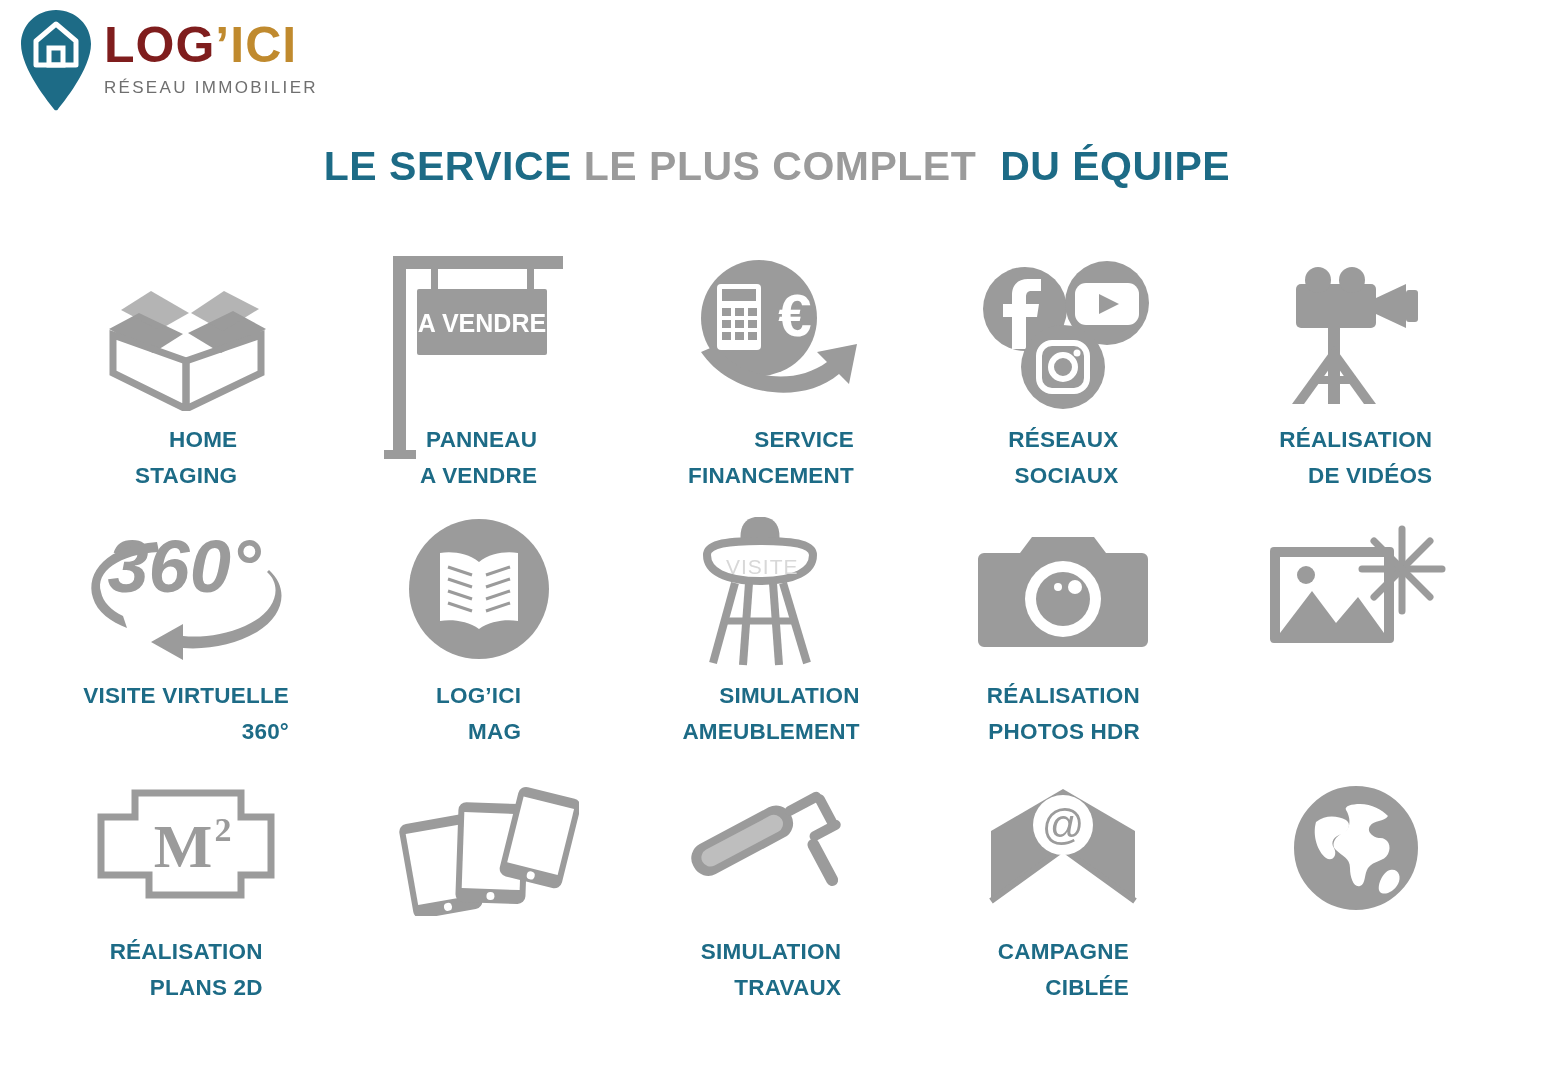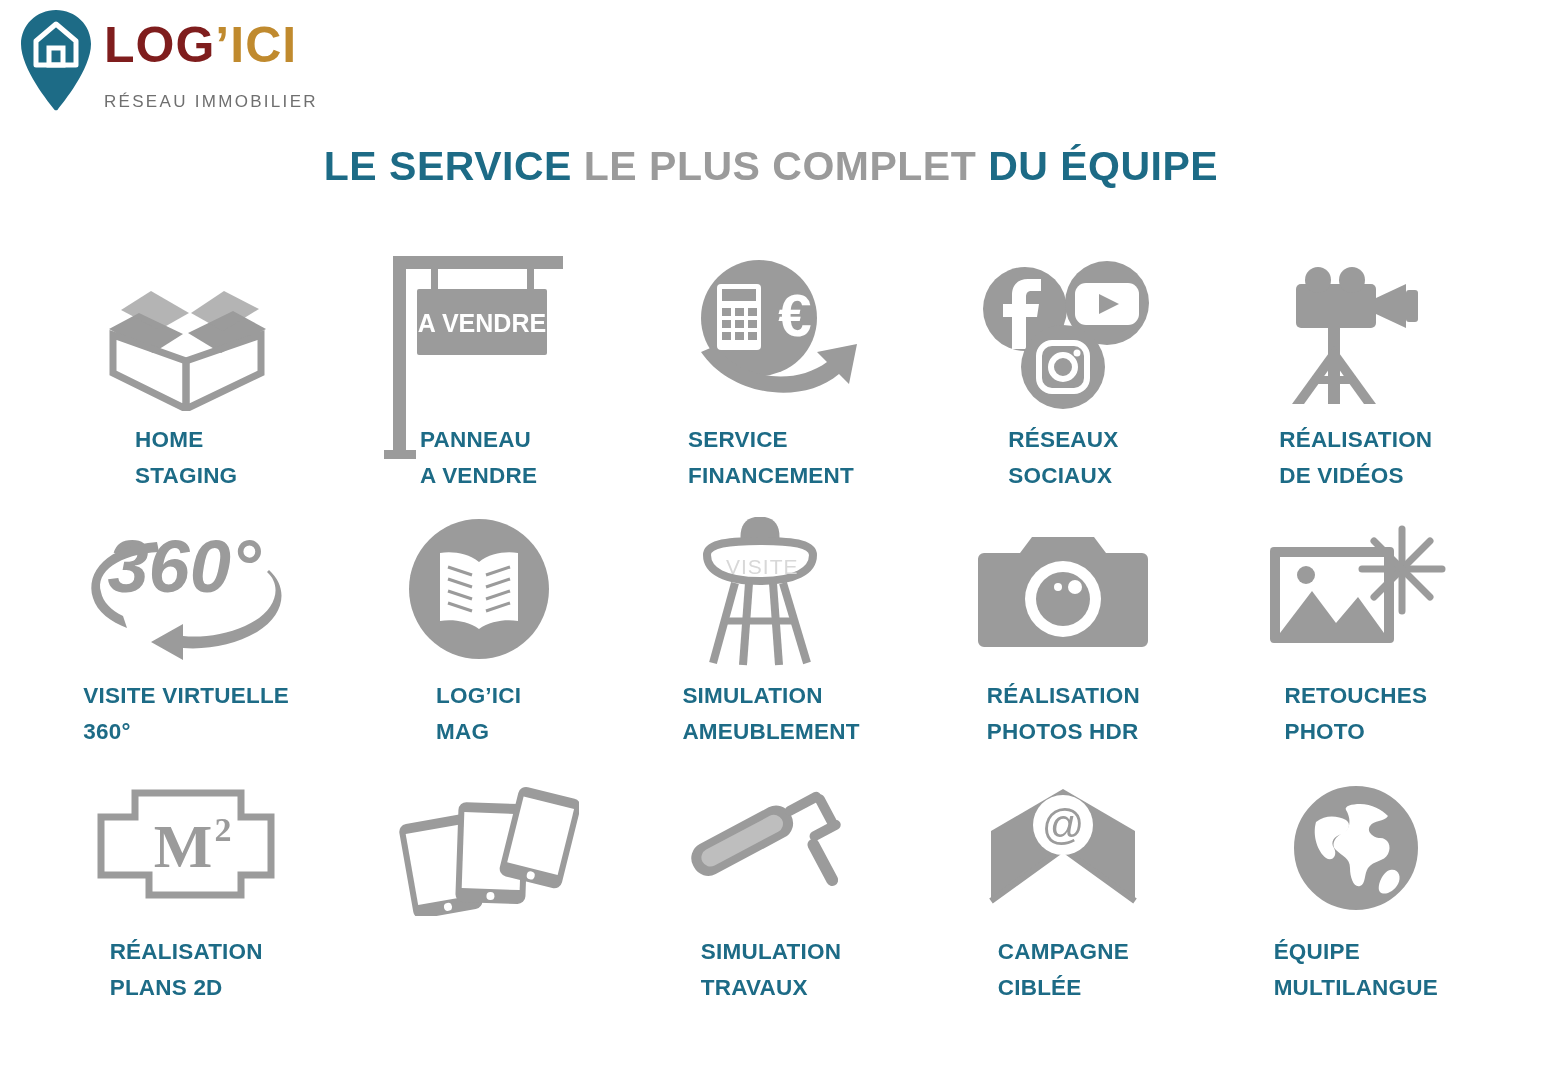--- a/index.html
+++ b/index.html
@@ -39,37 +39,37 @@
     line-height: 1;
     white-space: nowrap;
   }
   .logo-word .log { color: #7f1d1d; }
   .logo-word .apos { color: #c08a2e; }
   .logo-word .ici { color: #c08a2e; }
   .logo-sub {
     font-size: 17px;
     letter-spacing: 2.3px;
     color: #6f6f6f;
-    margin-top: 22px;
+    margin-top: 8px;
     white-space: nowrap;
   }
 
   
   .main-title {
     position: absolute;
     top: 143px;
     left: 0;
     width: 1542px;
     text-align: center;
     font-size: 41px;
     font-weight: bold;
     letter-spacing: 0.5px;
     white-space: nowrap;
   }
-  .t-blue { color: #1d6b86; }
+  .t-blue { color: #1d6b86; margin-left: 12px; }
   .t-grey { color: #9b9b9b; }
 
   
   .grid {
     position: absolute;
     top: 250px;
     left: 40px;
     width: 1462px;
     display: grid;
     grid-template-columns: repeat(5, 1fr);
@@ -82,21 +82,21 @@
     align-items: center;
     justify-content: flex-start;
   }
   .icon-box {
     height: 172px;
     display: flex;
     align-items: center;
     justify-content: center;
   }
   .caption {
-    text-align: left;
+    text-align: right;
     color: #1d6b86;
     font-weight: bold;
     font-size: 22.5px;
     line-height: 1.62;
     letter-spacing: 0.2px;
     white-space: pre-line;
   }
 
   .grey { fill: #9b9b9b; }
   .grey-stroke { stroke: #9b9b9b; fill: none; }
@@ -299,22 +299,20 @@
           <line x1="136" y1="44" x2="176" y2="44"></line>
           <line x1="136" y1="44" x2="96" y2="44"></line>
           <line x1="136" y1="44" x2="136" y2="86"></line>
           <line x1="136" y1="44" x2="164" y2="16"></line>
           <line x1="136" y1="44" x2="108" y2="72"></line>
           <line x1="136" y1="44" x2="164" y2="72"></line>
           <line x1="136" y1="44" x2="108" y2="16"></line>
         </g>
       </svg>
     </div>
-    <div class="caption">RETOUCHES
-PHOTO</div>
   </div>
 
   <div class="cell">
     <div class="icon-box">
       <svg width="190" height="130" viewBox="0 0 190 130">
         <path class="grey-stroke" stroke-width="7" d="M10 34 L44 34 L44 10 L150 10 L150 34 L180 34 L180 92 L150 92 L150 112 L58 112 L58 92 L10 92 Z"></path>
         <text x="92" y="84" text-anchor="middle" class="grey" font-size="62" font-weight="bold" font-family="'Liberation Serif',serif">M</text>
         <text x="132" y="58" text-anchor="middle" class="grey" font-size="34" font-weight="bold" font-family="'Liberation Serif',serif">2</text>
       </svg>
     </div>
@@ -380,19 +378,17 @@
       <svg width="140" height="140" viewBox="0 0 140 140">
         <circle cx="70" cy="70" r="64" class="grey"></circle>
         <g fill="#ffffff">
           <path d="M30 44 c10 -8 22 -6 30 -2 c6 4 2 12 -4 14 c-8 2 -12 8 -8 14 c4 8 -2 14 -8 10 c-8 -6 -14 -22 -10 -36 z"></path>
           <path d="M74 26 c12 0 22 6 28 12 c-4 6 -14 4 -18 10 c-4 6 4 12 10 12 c8 0 12 8 8 16 c-4 8 -14 6 -20 14 c-4 6 -2 16 -8 18 c-6 2 -10 -8 -10 -18 c0 -10 -8 -12 -14 -18 c-6 -6 0 -14 8 -18 c8 -4 6 -16 2 -22 c-2 -4 6 -6 14 -6 z"></path>
           <path d="M104 92 c8 -2 12 6 8 14 c-4 8 -14 12 -18 8 c-4 -4 2 -20 10 -22 z"></path>
         </g>
         <circle cx="70" cy="70" r="64" fill="none" stroke="#ffffff" stroke-width="4"></circle>
       </svg>
     </div>
-    <div class="caption">ÉQUIPE
-MULTILANGUE</div>
   </div>
 
 </div>
 
 <div class="watermark">VISITE</div>
 
 </body></html>

